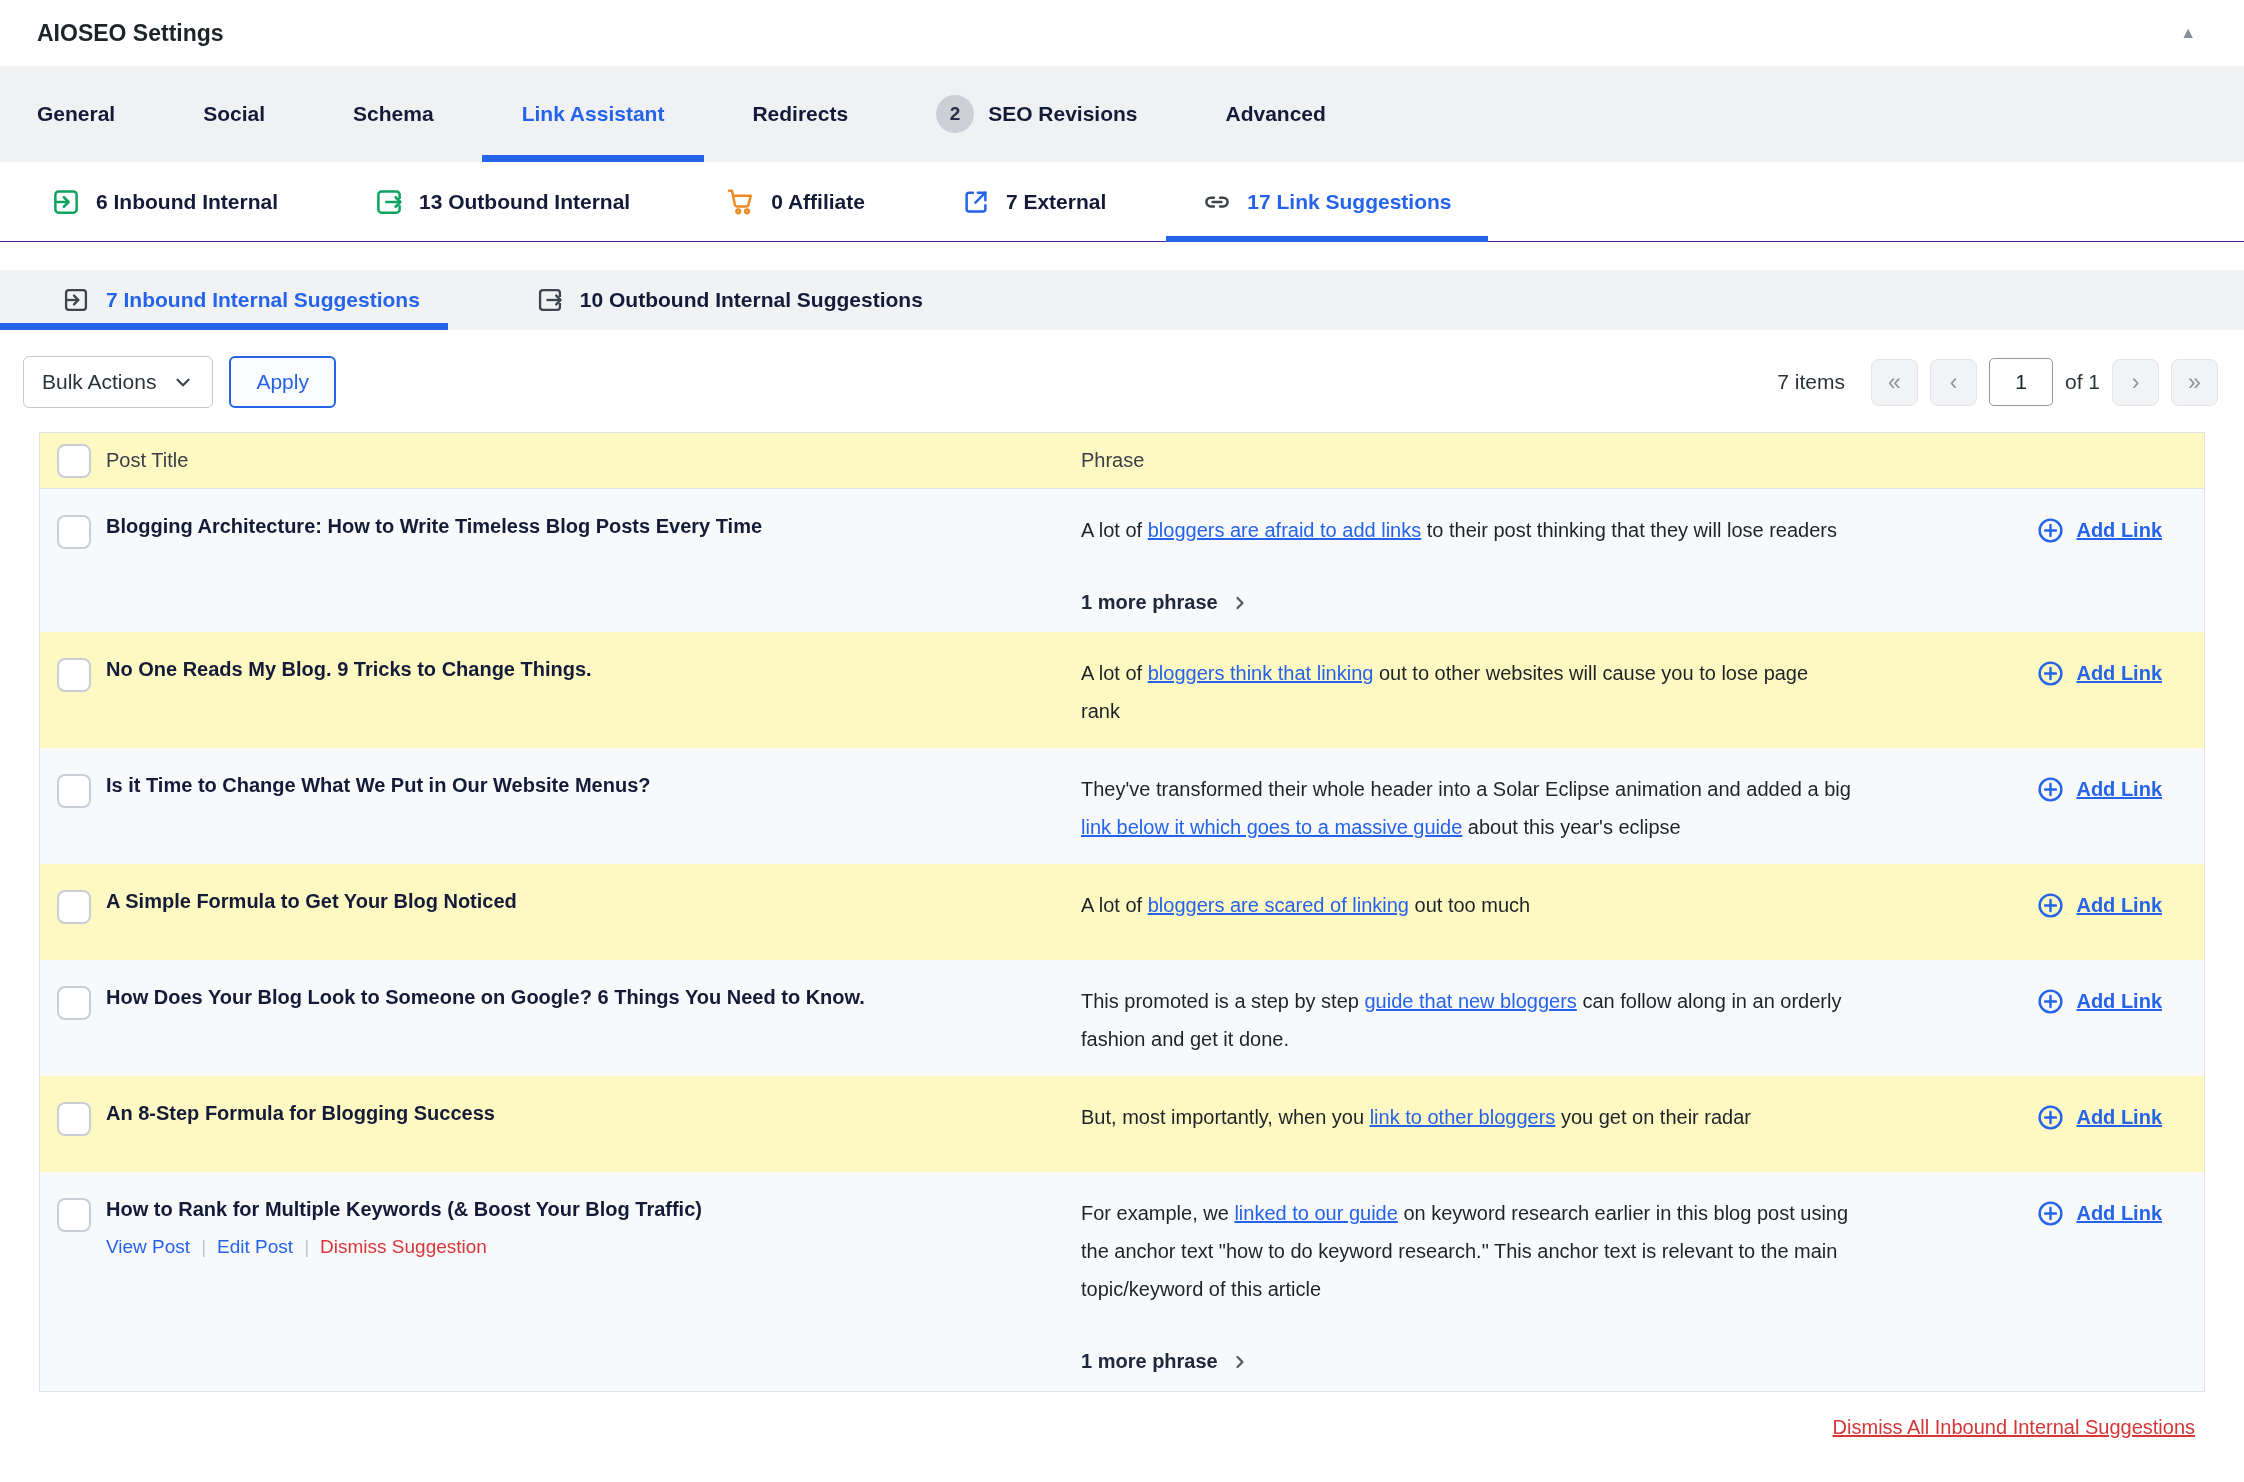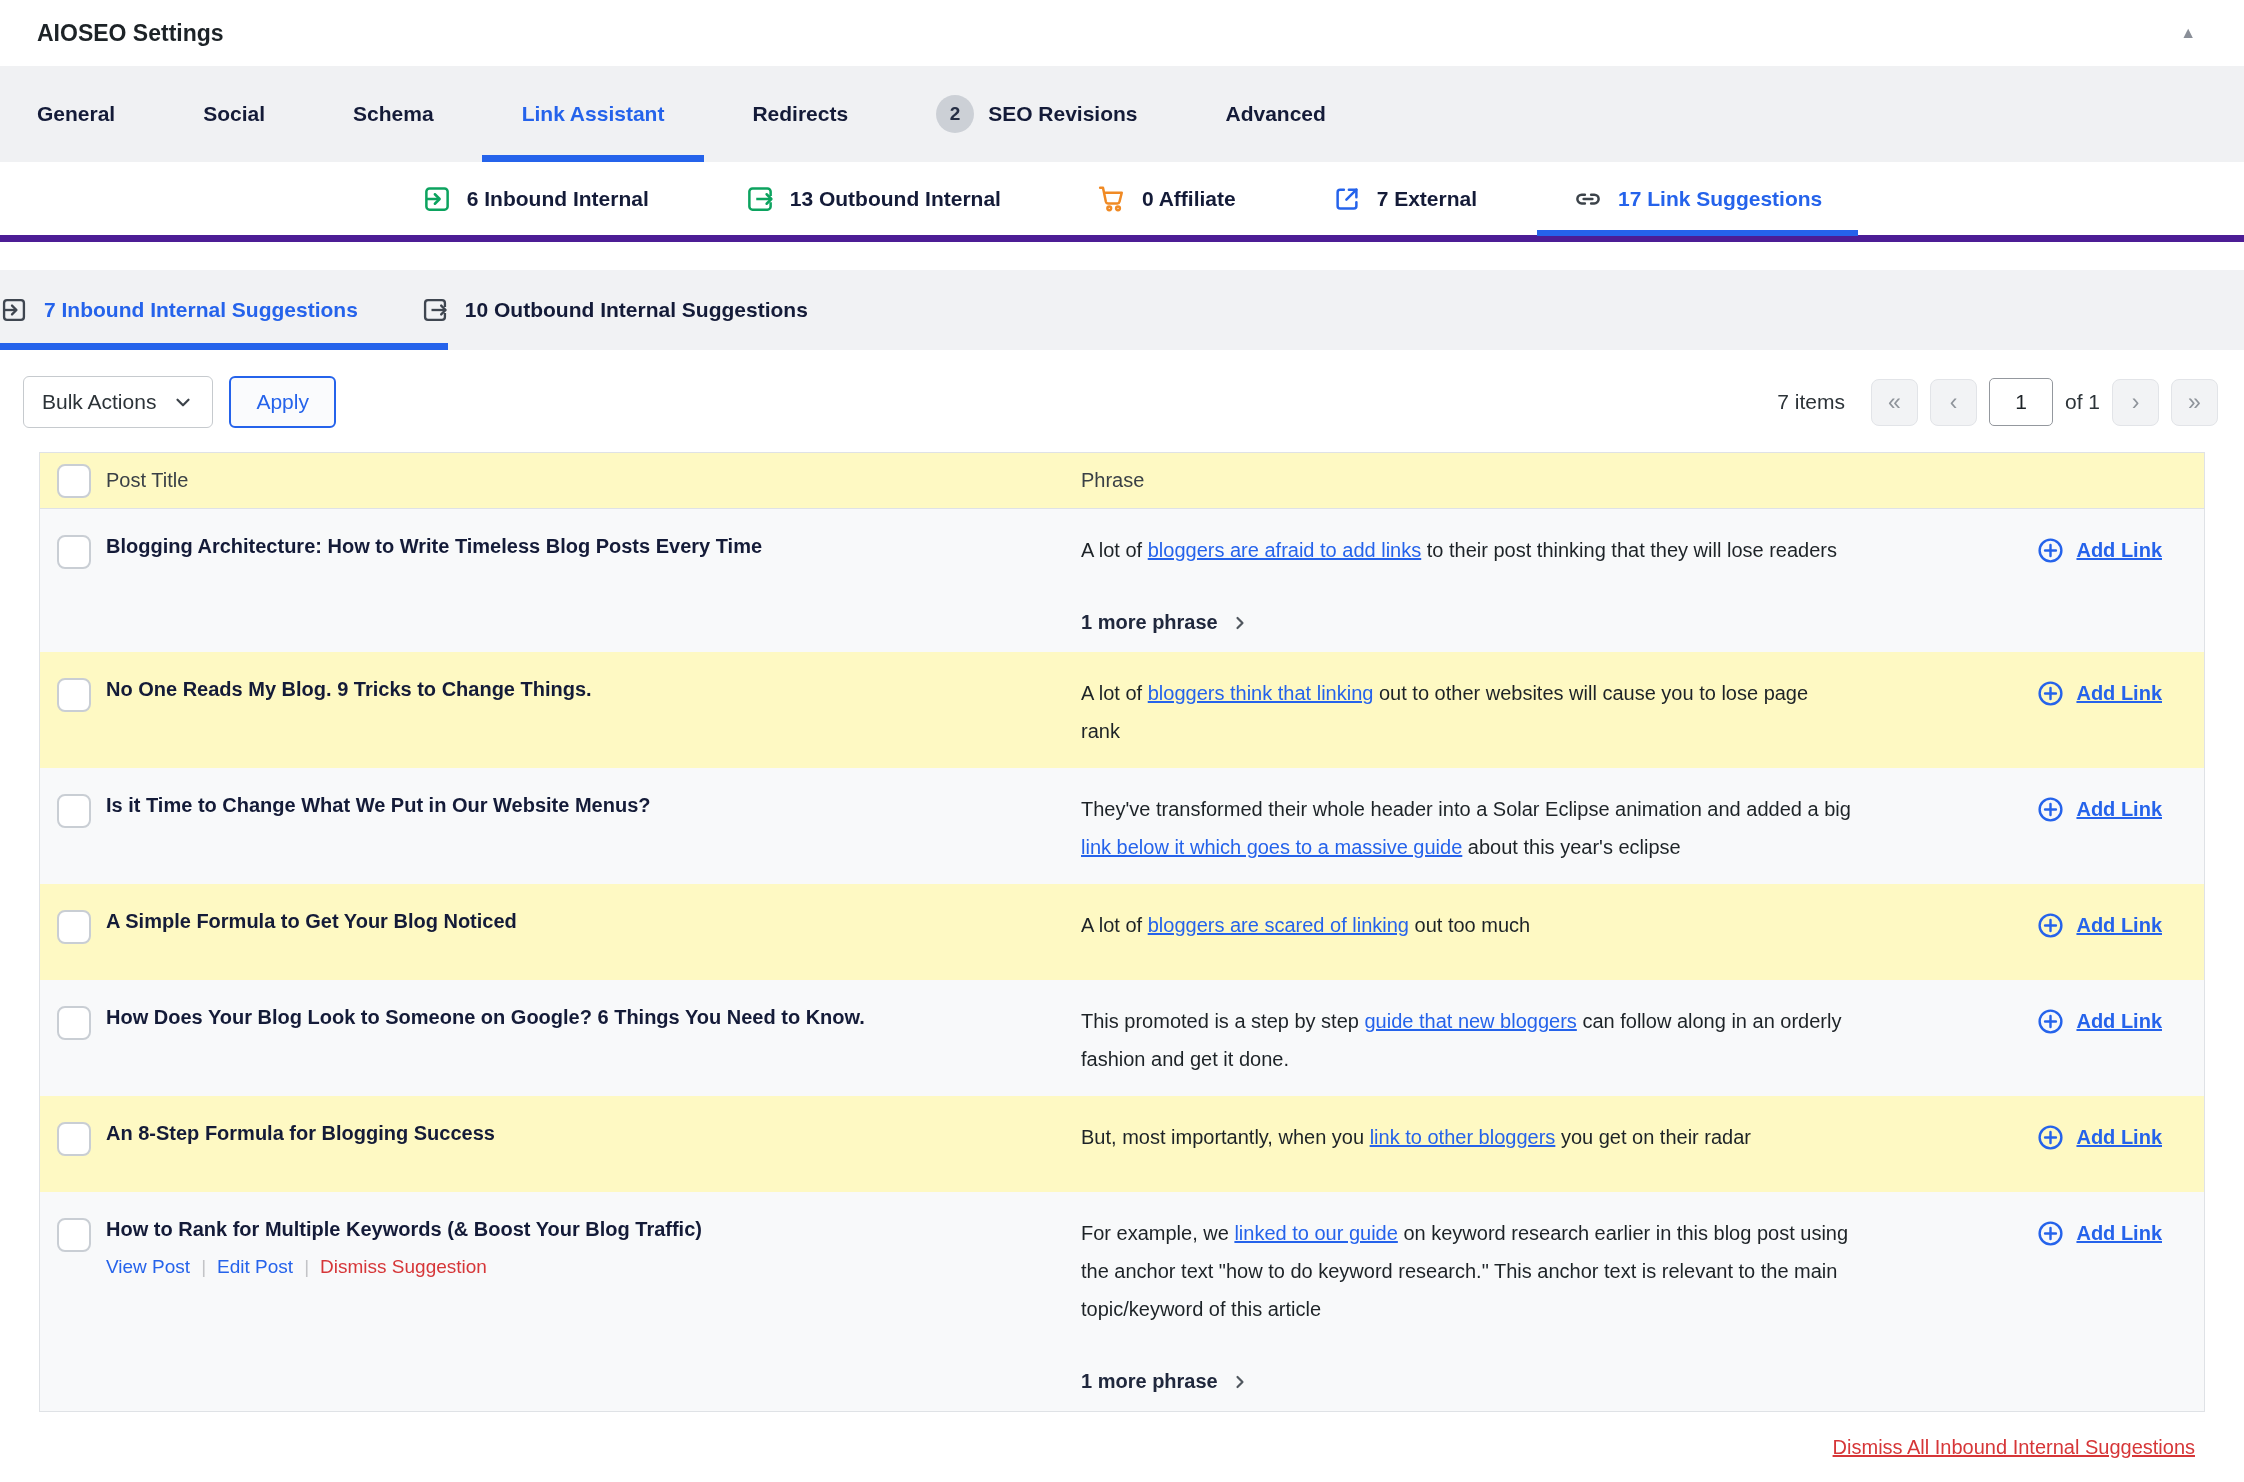--- a/index.html
+++ b/index.html
@@ -20,28 +20,28 @@
   .collapse{color:#8a8f98;font-size:16px;}
 
   
   .main-tabs{height:96px;background:var(--bar-bg);display:flex;align-items:stretch;padding:0 37px;gap:88px;}
   .tab{display:flex;align-items:center;gap:14px;font-size:21px;font-weight:600;color:var(--dark);position:relative;white-space:nowrap;}
   .tab.active{color:var(--accent);}
   .tab.active::after{content:'';position:absolute;left:-40px;right:-40px;bottom:0;height:7px;background:var(--accent);}
   .badge{width:38px;height:38px;border-radius:50%;background:#ccd0d6;color:#252e44;display:flex;align-items:center;justify-content:center;font-size:19px;font-weight:600;}
 
   
-  .link-tabs{height:80px;background:#fff;border-bottom:7px solid #4c1d95;display:flex;align-items:stretch;padding:0 51px;gap:96px;margin-bottom:28px;justify-content:center;}
+  .link-tabs{height:80px;background:#fff;border-bottom:1px solid #4c1d95;display:flex;align-items:stretch;padding:0 51px;gap:96px;margin-bottom:28px;}
   .ltab{display:flex;align-items:center;gap:15px;font-size:21px;font-weight:600;color:var(--dark);position:relative;white-space:nowrap;}
   .ltab .ic{width:30px;height:30px;}
   .ltab.active{color:var(--accent);}
   .ltab.active::after{content:'';position:absolute;left:-36px;right:-36px;bottom:-1px;height:6px;background:var(--accent);}
 
   
-  .sugg-bar{height:80px;background:#f1f2f4;display:flex;align-items:center;gap:63px;position:relative;}
+  .sugg-bar{height:60px;background:#f1f2f4;display:flex;align-items:center;padding-left:62px;gap:116px;position:relative;}
   .stab{display:flex;align-items:center;gap:16px;font-size:21px;font-weight:600;color:var(--dark);white-space:nowrap;}
   .stab .ic{width:28px;height:28px;}
   .stab.active{color:var(--accent);}
   .sugg-underline{position:absolute;left:0;bottom:0;height:7px;width:448px;background:var(--accent);}
 
   
   .toolbar{margin:26px 26px 0 23px;display:flex;align-items:center;justify-content:space-between;}
   .toolbar-left{display:flex;align-items:center;}
   .bulk{display:flex;align-items:center;gap:16px;height:52px;padding:12px 18px;background:#fff;border:1px solid #c6cace;border-radius:6px;font-size:21px;color:#2c3338;}
   .bulk .ic{width:22px;height:22px;color:#3c434a;}

